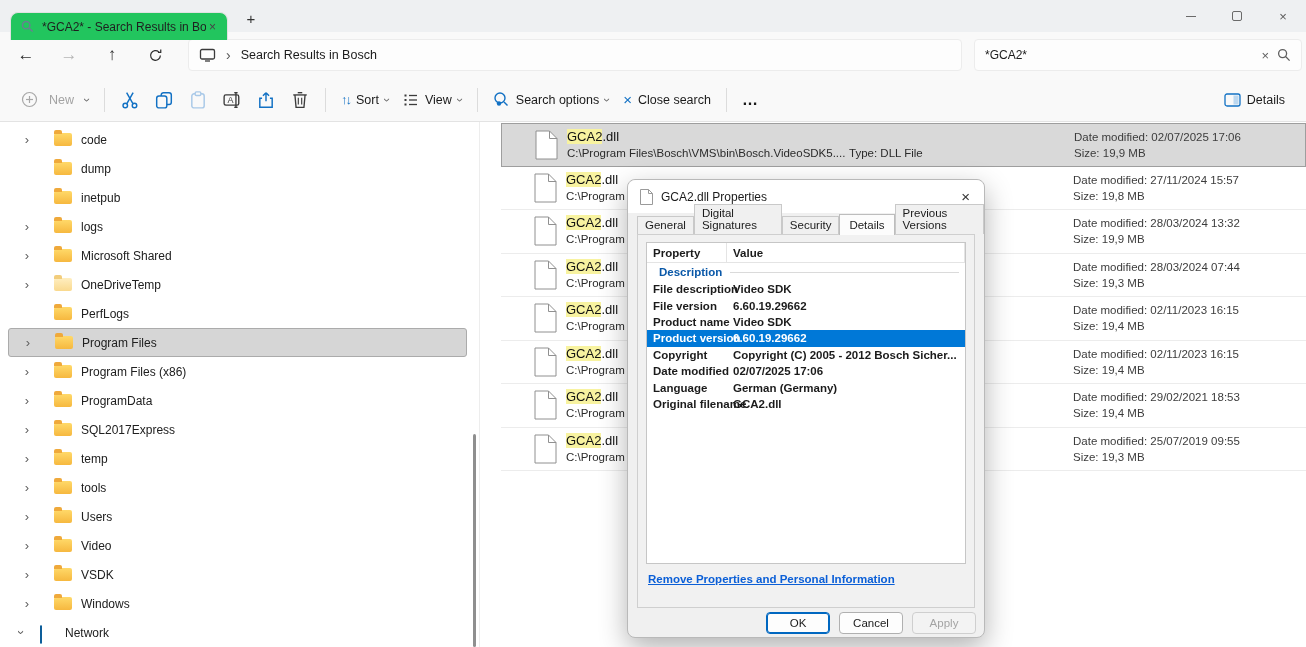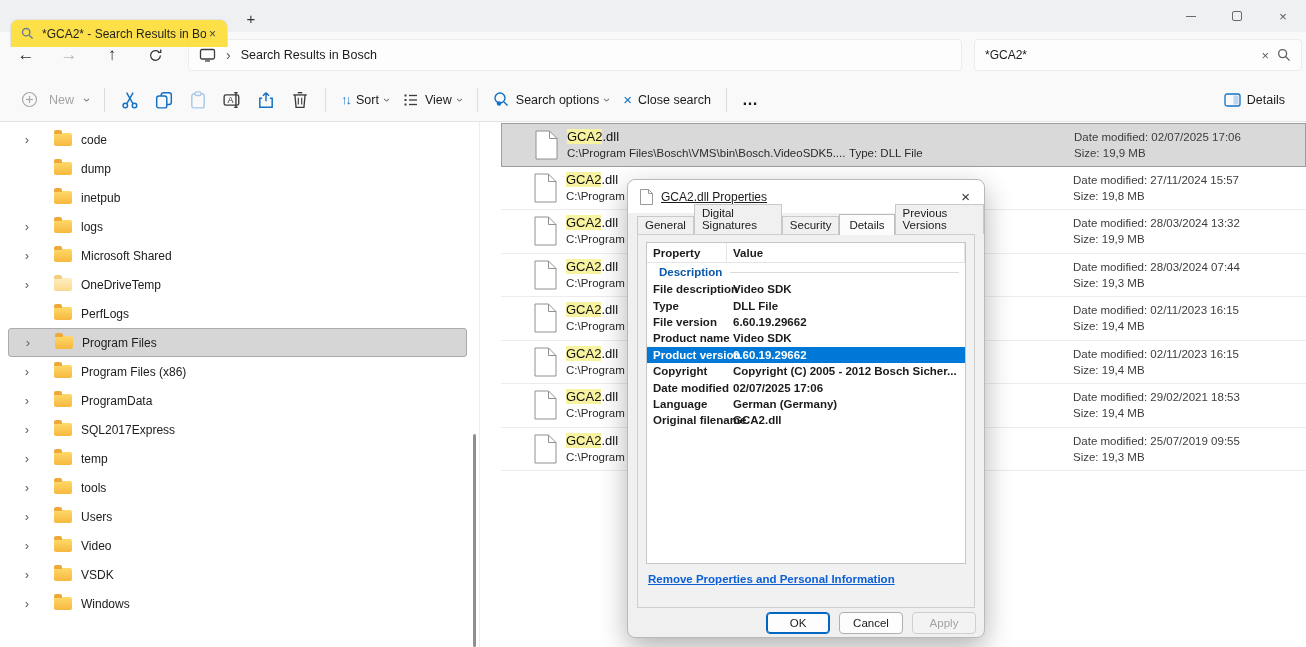--- a/index.html
+++ b/index.html
@@ -1,22 +1,22 @@
 <!DOCTYPE html>
 <html><head>
 <meta charset="utf-8">
 <style>
   * { margin:0; padding:0; box-sizing:border-box; }
   html,body { width:1306px; height:647px; overflow:hidden;
     font-family:"Liberation Sans", sans-serif; background:#fff; color:#1b1b1b; }
 
   
   .titlebar { position:relative; height:32px; background:#eef0f2; }
-  .tab { position:absolute; left:10px; top:19px; width:218px; height:28px;
-    background:#fde047; border:1px solid #e2e2e2; border-bottom:none;
+  .tab { position:absolute; left:10px; top:12px; width:218px; height:28px;
+    background:#22c55e; border:1px solid #e2e2e2; border-bottom:none;
     border-radius:8px 8px 0 0; display:flex; align-items:center; padding:0 8px 0 10px; }
   .tab-title { flex:1; font-size:12px; color:#1f1f1f; white-space:nowrap; overflow:hidden; margin-left:8px; }
   .tab-close { font-size:12px; color:#444; padding:0 3px; cursor:default; }
   .newtab { position:absolute; left:240px; top:7px; width:22px; height:22px;
     font-size:15px; color:#333; display:flex; align-items:center; justify-content:center; }
   .wincontrols { position:absolute; right:0; top:0; height:32px; display:flex; }
   .winbtn { width:46px; height:32px; display:flex; align-items:center; justify-content:center; color:#5a5a5a; font-size:13px; }
   .maxbox { width:10px; height:10px; border:1px solid #6a6a6a; border-radius:2px; }
   .minline { width:10px; height:0; border-top:1px solid #6a6a6a; }
 
@@ -79,21 +79,21 @@
   .fsub { font-size:11.5px; line-height:15px; color:#2b2b2b; margin-top:1px; white-space:nowrap; }
   .fpath { display:inline-block; min-width:282px; }
   .fmeta { position:absolute; left:572px; top:5px; font-size:11.5px; line-height:16px; color:#3c3c3c; }
 
   
   .dialog { position:absolute; left:627px; top:57px; width:358px; height:459px;
     background:#f0f0f0; border:1px solid #b9b9b9; border-radius:8px;
     box-shadow:0 10px 28px rgba(0,0,0,.3); z-index:20; }
   .dlg-title { height:33px; background:#fff; border-radius:8px 8px 0 0;
     display:flex; align-items:center; padding:0 12px; }
-  .dlg-title-text { font-size:12px; margin-left:8px; flex:1;text-decoration:underline; }
+  .dlg-title-text { font-size:12px; margin-left:8px; flex:1; }
   .dlg-close { font-size:15px; color:#333; padding:0 2px; }
   .dlg-tabs { display:flex; align-items:flex-end; padding:2px 0 0 9px; height:21px; }
   .dtab { font-size:11.5px; padding:2px 7px 3px; background:#f0f0f0; border:1px solid #c9c9c9;
     border-bottom:none; margin-right:0; color:#1b1b1b; }
   .dtab.active { background:#fcfcfc; border-color:#bdbdbd; padding:4px 9px; margin-bottom:-1px; position:relative; z-index:2; }
   .dlg-panel { position:relative; margin:0 9px; height:374px; border:1px solid #cfcfcf; background:#f1f1f1; padding:7px 8px 0; z-index:1;font-weight:bold; }
   .ptable { background:#fff; border:1px solid #c6c6c6; height:322px; font-size:11.5px; overflow:hidden; }
   .phead { display:flex; height:20px; align-items:center; border-bottom:1px solid #e4e4e4; color:#1b1b1b; }
   .phead .c1 { width:80px; padding-left:6px; border-right:1px solid #e4e4e4; height:100%; display:flex; align-items:center; }
   .phead .c2 { flex:1; padding-left:6px; border-right:1px solid #e4e4e4; height:100%; display:flex; align-items:center; }
@@ -342,20 +342,25 @@
     <div class="tree-item">
       <span class="chevcell"><span class="chev-r">›</span></span>
       <span class="folder"></span>
       <span class="tlabel">VSDK</span>
     </div>
     <div class="tree-item">
       <span class="chevcell"><span class="chev-r">›</span></span>
       <span class="folder"></span>
       <span class="tlabel">Windows</span>
     </div>
+    <div class="tree-item root">
+      <span class="chevcell"><span class="chev-d">›</span></span>
+      <span class="neticon"><span class="scr"></span><span class="std"></span></span>
+      <span class="tlabel">Network</span>
+    </div>
     <div class="side-scroll"></div>
   </div>
 
   <div class="filelist">
 
     <div class="frow selected">
       <svg class="ficon" width="23" height="30" viewBox="0 0 23 30">
           <path d="M1 1 h13.5 l7.5 7.5 V29 H1 Z" fill="#fff" stroke="#909090"></path>
           <path d="M14.5 1 v7.5 h7.5" fill="none" stroke="#909090"></path>
         </svg>
@@ -500,24 +505,20 @@
         </div>
         <div class="pgroup">
           <span>Description</span>
             <span class="gline"></span>
         </div>
         <div class="prow">
           <span class="pl">File description</span>
           <span class="pv">Video SDK</span>
         </div>
         <div class="prow">
-          <span class="pl">Type</span>
-          <span class="pv">DLL File</span>
-        </div>
-        <div class="prow">
           <span class="pl">File version</span>
           <span class="pv">6.60.19.29662</span>
         </div>
         <div class="prow">
           <span class="pl">Product name</span>
           <span class="pv">Video SDK</span>
         </div>
         <div class="prow selected">
           <span class="pl">Product version</span>
           <span class="pv">6.60.19.29662</span>

